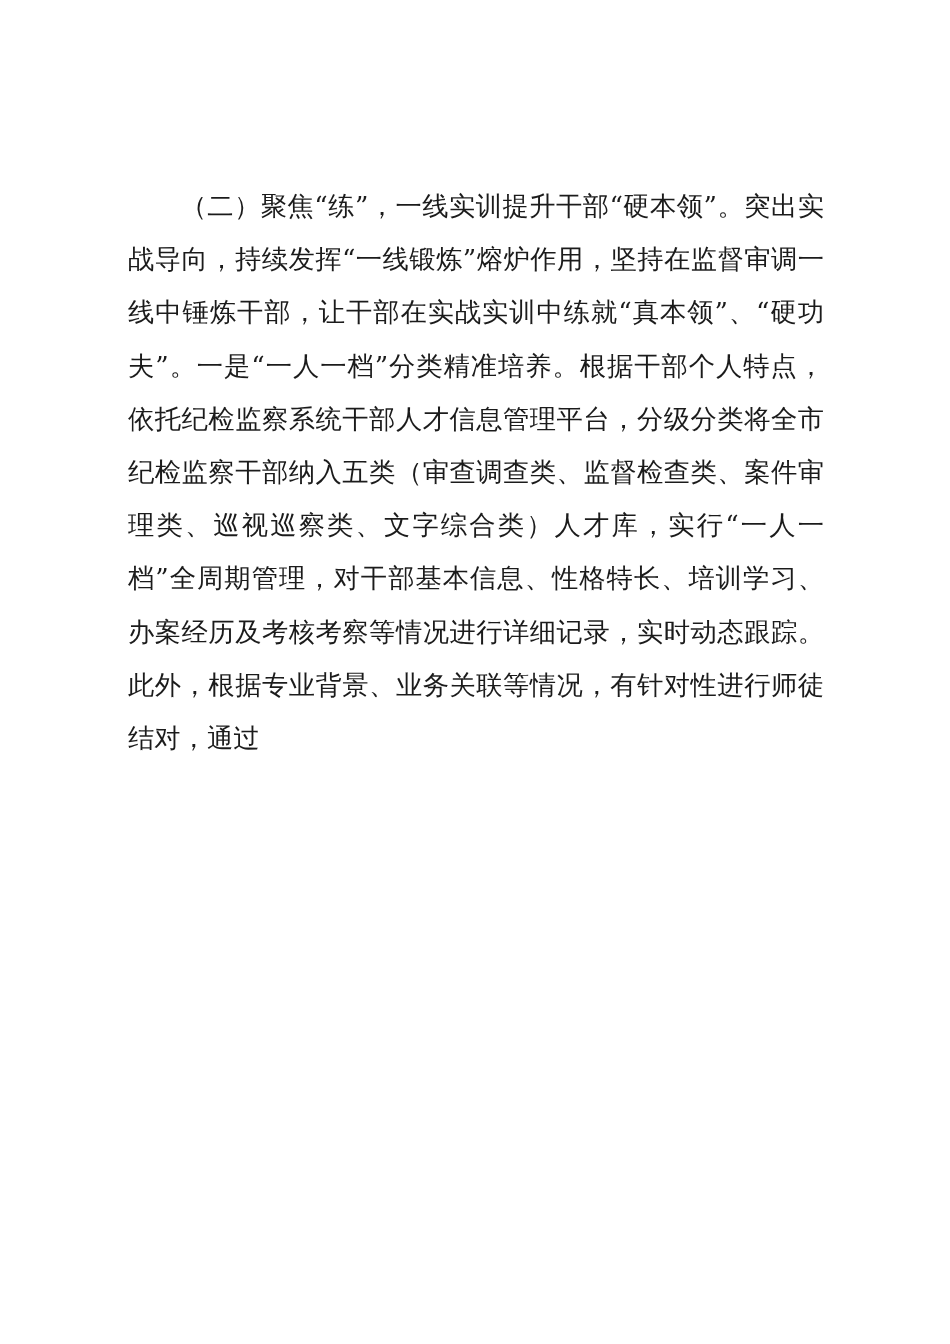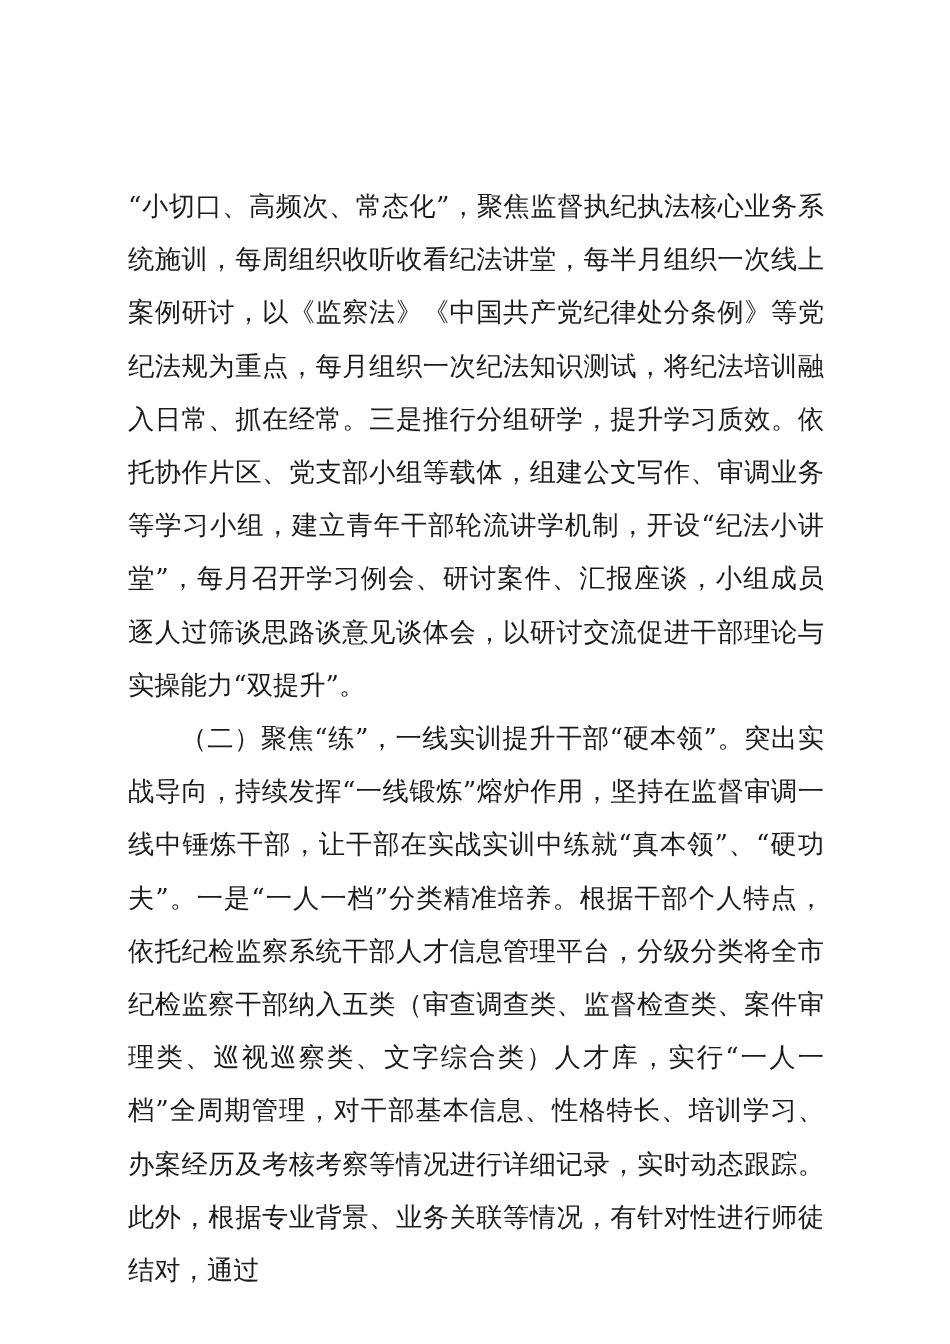--- a/index.html
+++ b/index.html
@@ -53,19 +53,18 @@
     font-weight: 400;
   }
 </style>
 </head>
 <body>
 
 <div id="page">
 
   <div id="doc-body">
 
-    <p class="para">“小切口、高频次、常态化”，聚焦监督执纪执法核心业务系统施训，每周组织收听收看纪法讲堂，每半月组织一次线上案例研讨，以《监察法》《中国共产党纪律处分条例》等党纪法规为重点，每月组织一次纪法知识测试，将纪法培训融入日常、抓在经常。三是推行分组研学，提升学习质效。依托协作片区、党支部小组等载体，组建公文写作、审调业务等学习小组，建立青年干部轮流讲学机制，开设“纪法小讲堂”，每月召开学习例会、研讨案件、汇报座谈，小组成员逐人过筛谈思路谈意见谈体会，以研讨交流促进干部理论与实操能力“双提升”。</p>
 
     <p class="para indent">（二）聚焦“练”，一线实训提升干部“硬本领”。突出实战导向，持续发挥“一线锻炼”熔炉作用，坚持在监督审调一线中锤炼干部，让干部在实战实训中练就“真本领”、“硬功夫”。一是“一人一档”分类精准培养。根据干部个人特点，依托纪检监察系统干部人才信息管理平台，分级分类将全市纪检监察干部纳入五类（审查调查类、监督检查类、案件审理类、巡视巡察类、文字综合类）人才库，实行“一人一档”全周期管理，对干部基本信息、性格特长、培训学习、办案经历及考核考察等情况进行详细记录，实时动态跟踪。此外，根据专业背景、业务关联等情况，有针对性进行师徒结对，通过</p>
 
   </div>
 
 </div>
 
 </body></html>

